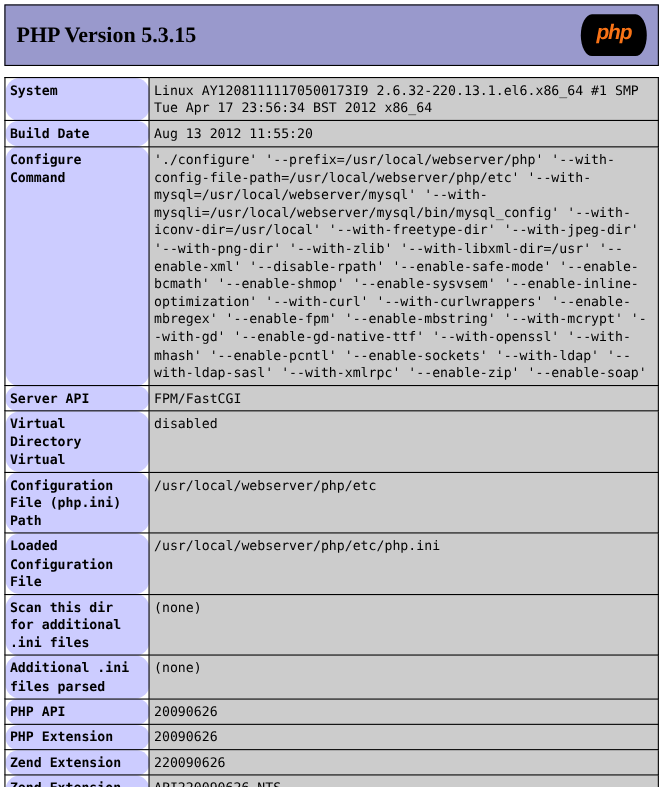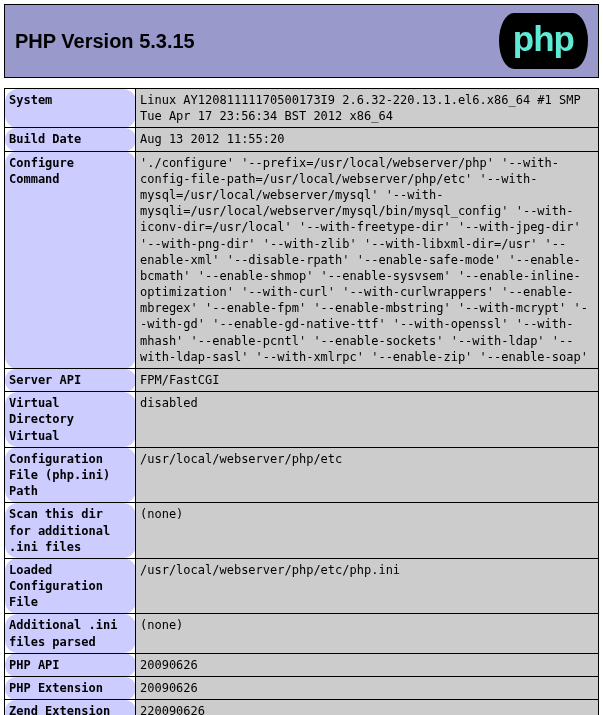--- a/index.html
+++ b/index.html
@@ -19,35 +19,36 @@
     padding: 8px 10px;
     display: flex;
     justify-content: space-between;
     align-items: center;
     box-sizing: border-box;
   }
   .header h1 {
     margin: 0;
     font-size: 20px;
     font-weight: bold;
-    font-family: Liberation Sans, sans-serif;
+    font-family: Liberation Serif, serif;
   }
   .logo {
     background: #000;
     border-radius: 16px 16px 16px 16px / 30px 30px 30px 30px;
     padding: 6px 14px 10px 14px;
     display: flex;
     align-items: center;
     justify-content: center;
   }
   .logo-text {
-    color: #5eead4;
+    color: #f97316;
     font-family: Arial, sans-serif;
     font-weight: bold;
-    font-size: 35px;
+    font-size: 19px;
+    font-style: italic;
     letter-spacing: -1px;
   }
   .spacer {
     height: 10px;
   }
   table.info {
     border-collapse: collapse;
     width: 100%;
     table-layout: fixed;
   }
@@ -105,26 +106,26 @@
     </tr>
     <tr>
       <th>Virtual Directory Virtual</th>
       <td>disabled</td>
     </tr>
     <tr>
       <th>Configuration File (php.ini) Path</th>
       <td>/usr/local/webserver/php/etc</td>
     </tr>
     <tr>
+      <th>Loaded Configuration File</th>
+      <td>/usr/local/webserver/php/etc/php.ini</td>
+    </tr>
+    <tr>
       <th>Scan this dir for additional .ini files</th>
       <td>(none)</td>
-    </tr>
-    <tr>
-      <th>Loaded Configuration File</th>
-      <td>/usr/local/webserver/php/etc/php.ini</td>
     </tr>
     <tr>
       <th>Additional .ini files parsed</th>
       <td>(none)</td>
     </tr>
     <tr>
       <th>PHP API</th>
       <td>20090626</td>
     </tr>
     <tr>

